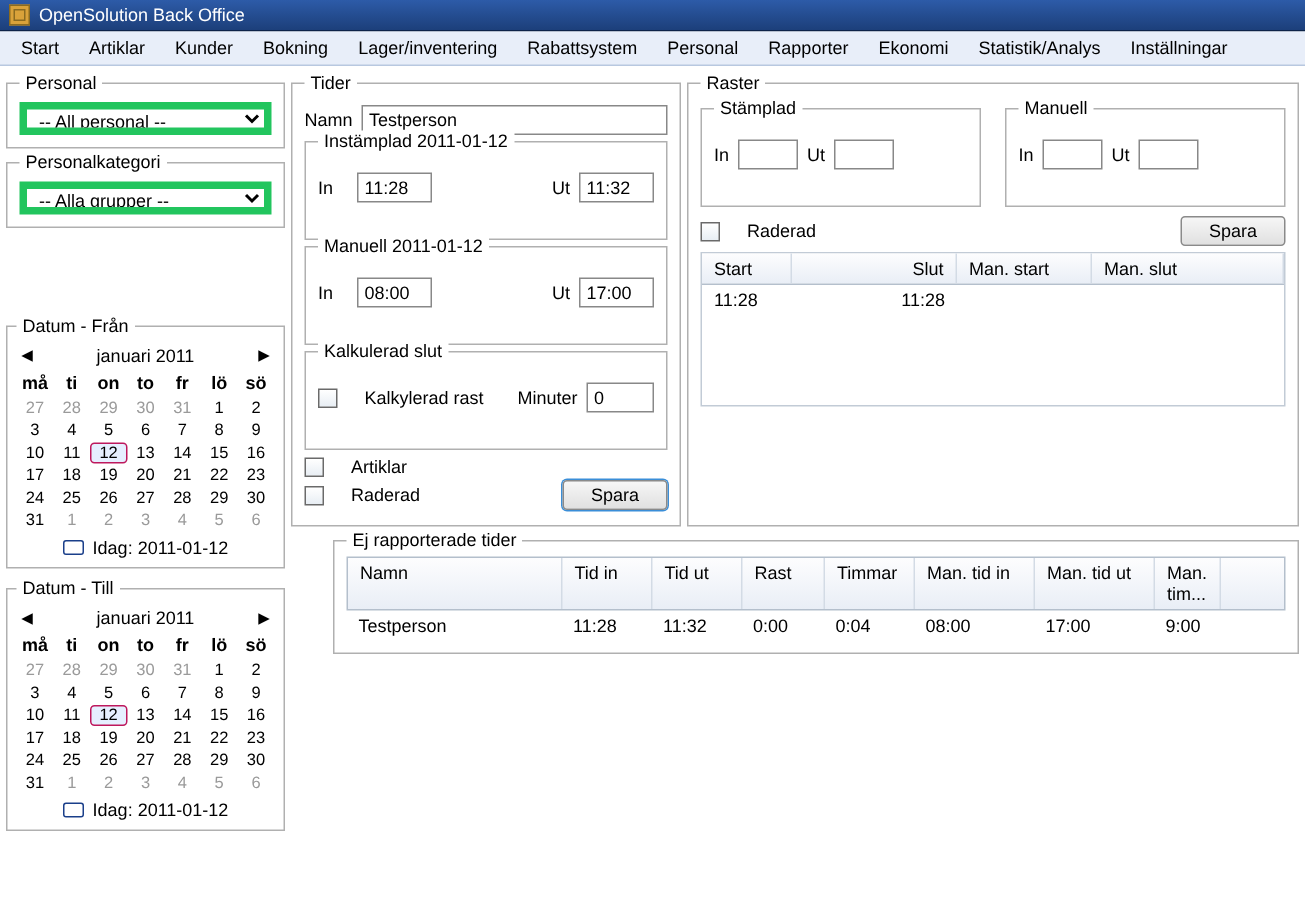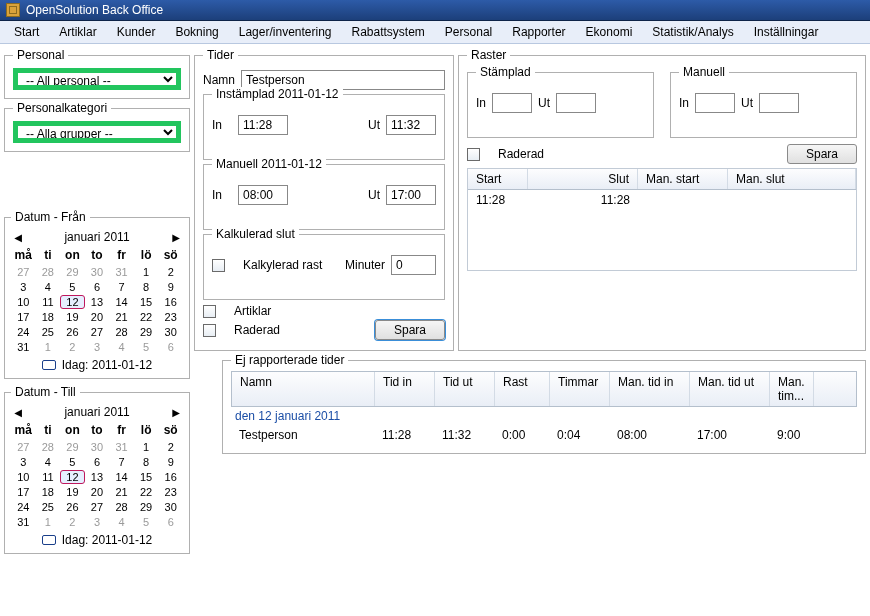--- a/index.html
+++ b/index.html
@@ -348,23 +348,20 @@
           <div class="c-namn">Namn</div>
           <div class="c-tidin">Tid in</div>
           <div class="c-tidut">Tid ut</div>
           <div class="c-rast">Rast</div>
           <div class="c-timmar">Timmar</div>
           <div class="c-mantidin">Man. tid in</div>
           <div class="c-mantidut">Man. tid ut</div>
           <div class="c-mantim">Man. tim...</div>
           <div class="filler"></div>
         </div>
-        <div class="ej-row date">
-          <span>den 12 januari 2011</span>
-        </div>
         <div id="ej-rows">
             <div class="ej-row">
               <div class="c-namn">Testperson</div>
               <div class="c-tidin">11:28</div>
               <div class="c-tidut">11:32</div>
               <div class="c-rast">0:00</div>
               <div class="c-timmar">0:04</div>
               <div class="c-mantidin">08:00</div>
               <div class="c-mantidut">17:00</div>
               <div class="c-mantim">9:00</div>

